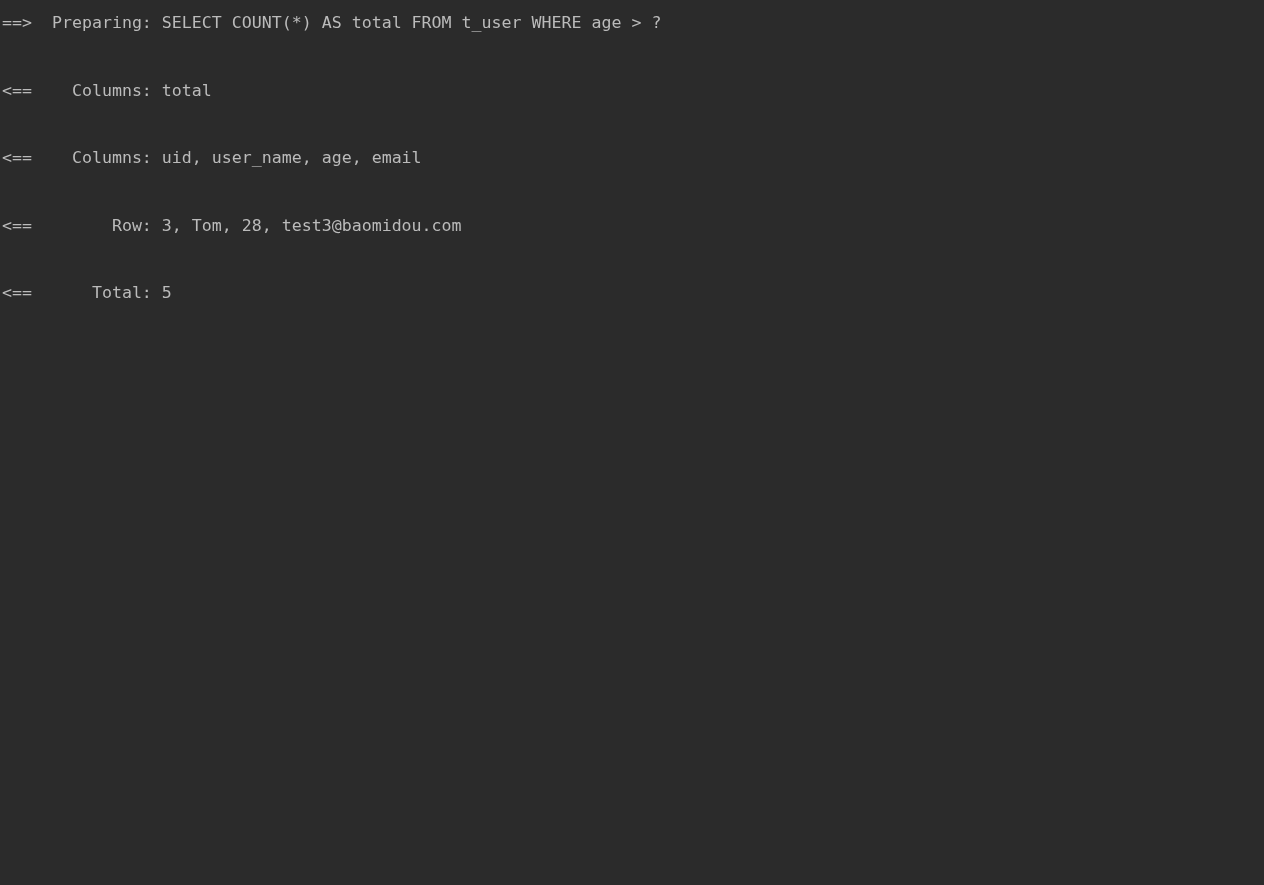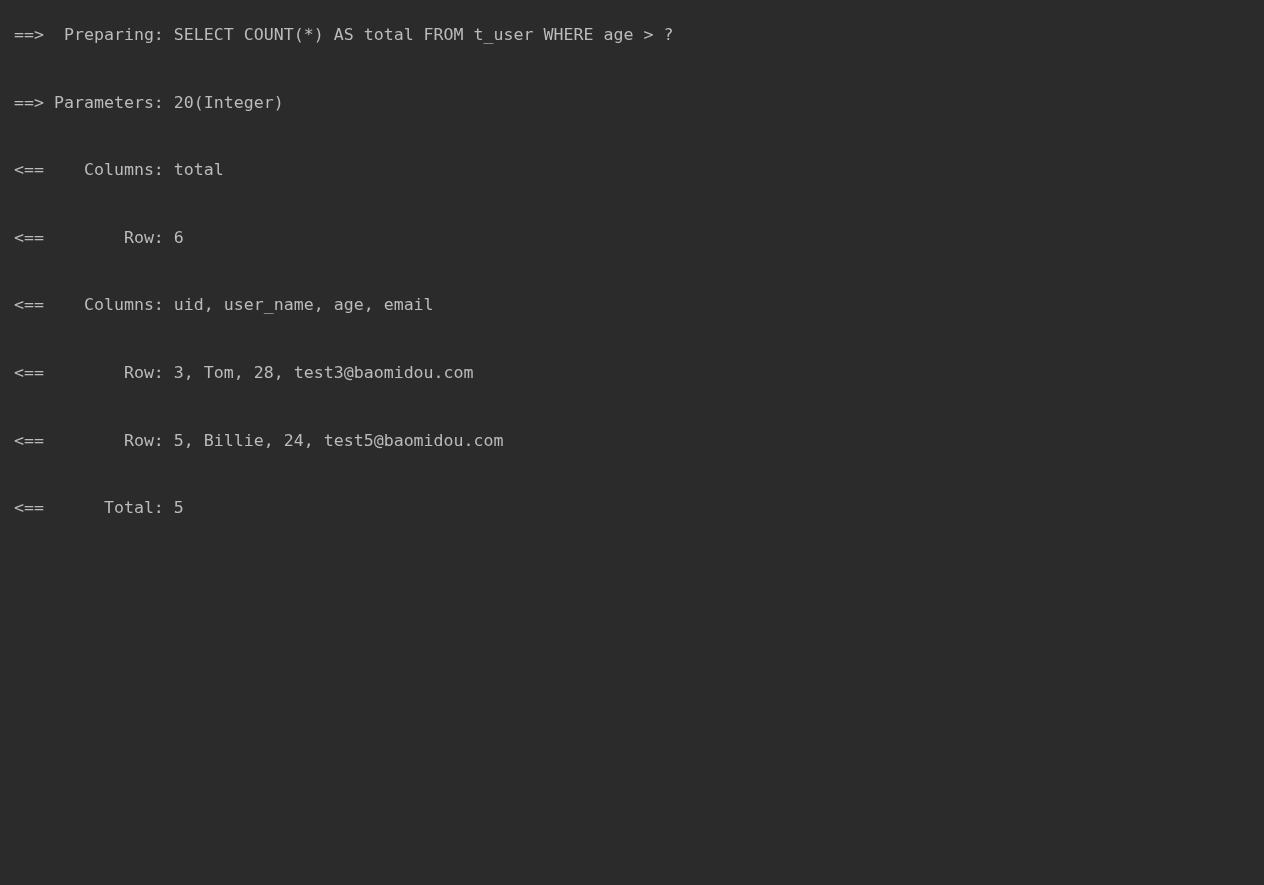--- a/index.html
+++ b/index.html
@@ -9,21 +9,21 @@
     background: #2b2b2b;
   }
 
   #console-root {
     width: 1264px;
     height: 885px;
     background: #2b2b2b;
     overflow: hidden;
     position: relative;
     box-sizing: border-box;
-    padding: 12px;
+    padding: 0;
   }
 
   #console-output {
     font-family: "DejaVu Sans Mono", "Liberation Mono", monospace;
     font-size: 16.6px;
     line-height: 33.8px;
     color: #bbbbbb;
     white-space: pre;
     padding: 6px 0 0 2px;
     margin: 0;
@@ -41,26 +41,23 @@
   
   .log-line::first-letter {
     color: inherit;
   }
 </style>
 </head>
 <body>
 
 <div id="console-root">
   <pre id="console-output"><span class="log-line">==&gt;  Preparing: SELECT COUNT(*) AS total FROM t_user WHERE age &gt; ?</span>
-<span class="log-line">==&gt; Parameters: 20(Integer)</span>
 <span class="log-line">&lt;==    Columns: total</span>
-<span class="log-line">&lt;==        Row: 6</span>
 <span class="log-line">&lt;==    Columns: uid, user_name, age, email</span>
 <span class="log-line">&lt;==        Row: 3, Tom, 28, test3@baomidou.com</span>
-<span class="log-line">&lt;==        Row: 5, Billie, 24, test5@baomidou.com</span>
 <span class="log-line">&lt;==      Total: 5</span>
 
 
 
 
 
 
 
 
 

